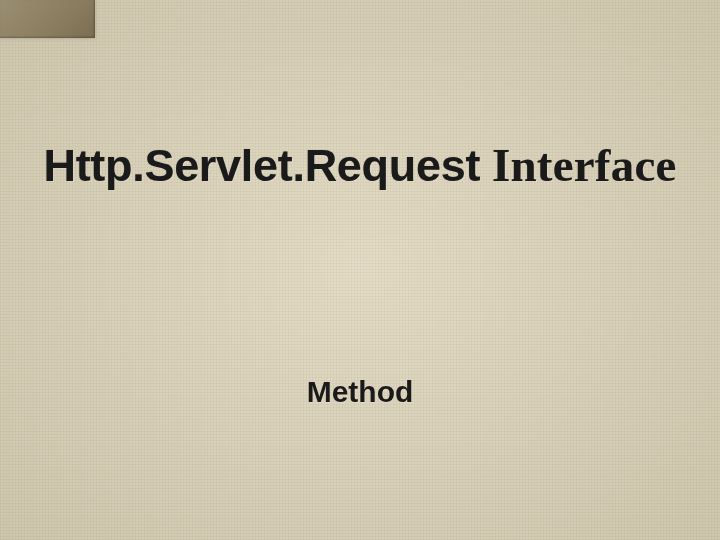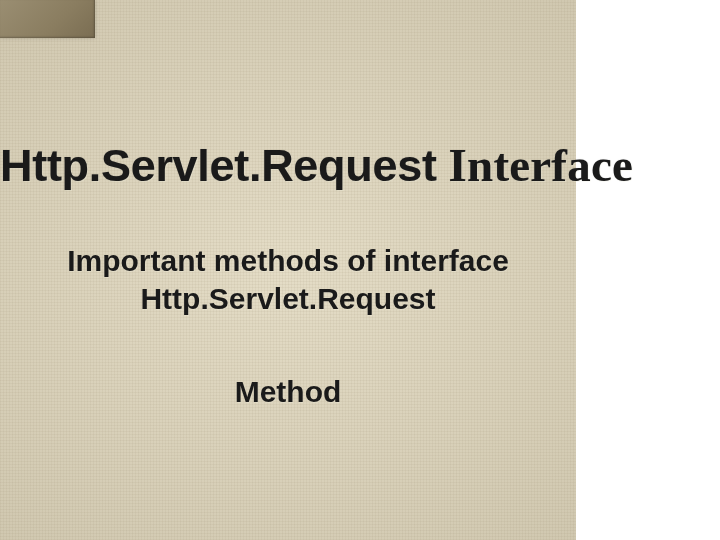--- a/index.html
+++ b/index.html
@@ -3,21 +3,21 @@
 <meta charset="utf-8">
 <style>
   html, body {
     margin: 0;
     padding: 0;
     width: 720px;
     height: 540px;
     overflow: hidden;
   }
   .slide {
-    width: 576px;
+    width: 720px;
     height: 540px;
     background-color: #d6cdb3;
     background-image:
       repeating-linear-gradient(0deg, rgba(140,125,95,0.08) 0px, rgba(140,125,95,0.08) 1px, transparent 1px, transparent 3px),
       repeating-linear-gradient(90deg, rgba(140,125,95,0.08) 0px, rgba(140,125,95,0.08) 1px, transparent 1px, transparent 3px),
       radial-gradient(ellipse 900px 700px at 50% 50%, rgba(255,250,235,0.35), rgba(110,100,75,0.25));
     position: relative;
     box-sizing: border-box;
   }
   .corner {
@@ -80,21 +80,17 @@
 <body>
 
 <div class="slide">
   <div class="corner"></div>
 
   <div class="title">
     <span class="sans">Http.Servlet.Request</span>
     <span>Interface</span>
   </div>
 
-  <div class="subtitle">
-    <span>Important methods of interface</span><br>
-    <span>Http.Servlet.Request</span>
-  </div>
 
   <div class="section">
     <span>Method</span><br>
   </div>
 </div>
 
 </body></html>

